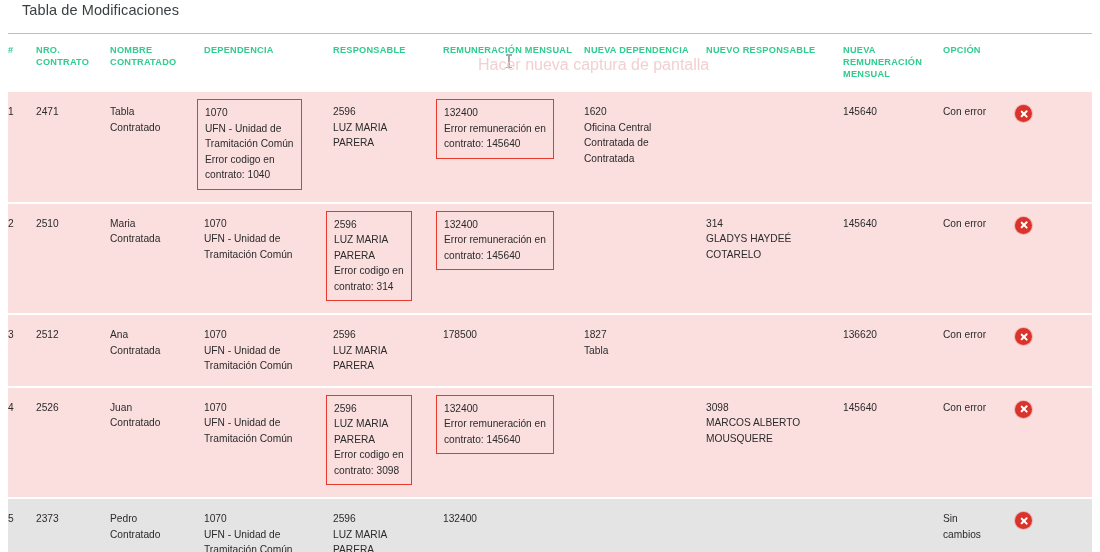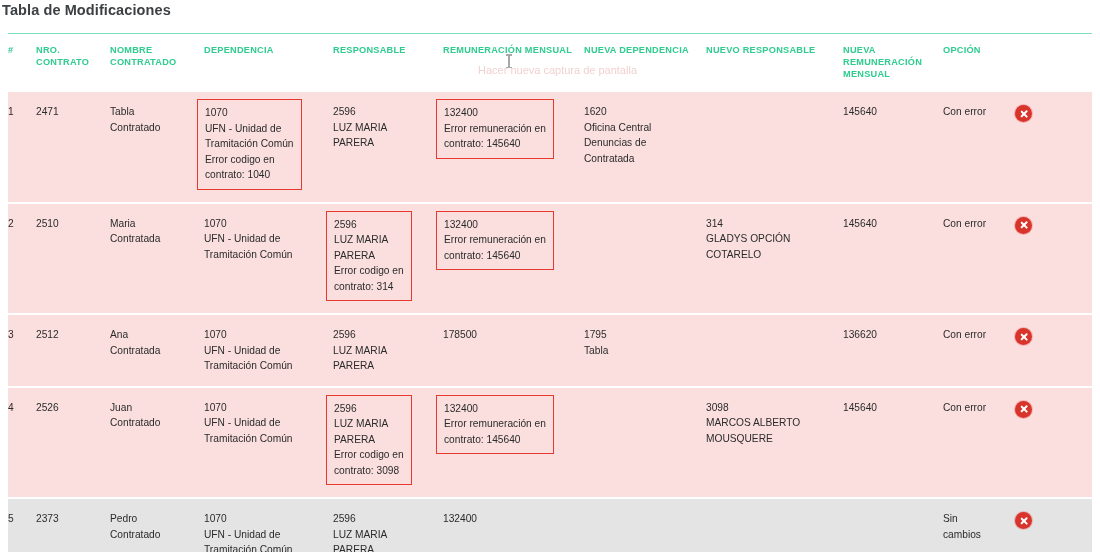--- a/index.html
+++ b/index.html
@@ -15,24 +15,24 @@
   .page {
     position: relative;
     width: 1100px;
     height: 552px;
     background: #ffffff;
   }
 
   
   .page-title {
     position: absolute;
-    left: 2px;
+    left: 22px;
     top: 2px;
     font-size: 14.5px;
-    font-weight: bold;
+    font-weight: normal;
     color: #3c4043;
     letter-spacing: 0.1px;
   }
 
   
   .table-wrap {
     position: absolute;
     left: 8px;
     top: 33px;
     width: 1084px;
@@ -119,22 +119,22 @@
     background: #ffffff;
     border-radius: 1px;
   }
   .del-btn::before { transform: translate(-50%,-50%) rotate(45deg); }
   .del-btn::after  { transform: translate(-50%,-50%) rotate(-45deg); }
 
   
   .shot-tip {
     position: absolute;
     left: 478px;
-    top: 64px;
-    font-size: 11px;
+    top: 56px;
+    font-size: 16px;
     color: #f0c8c8;
     opacity: 0.85;
     pointer-events: none;
     white-space: nowrap;
   }
   .text-caret {
     position: absolute;
     left: 508px;
     top: 54px;
     width: 1.5px;
@@ -222,21 +222,21 @@
             <span class="cell-lines hl">
               <span class="line">132400</span>
               <span class="line">Error remuneración en</span>
               <span class="line">contrato: 145640</span>
             </span>
           </td>
           <td>
             <span class="cell-lines">
               <span class="line">1620</span>
               <span class="line">Oficina Central</span>
-              <span class="line">Denuncias de</span>
+              <span class="line">Contratada de</span>
               <span class="line">Contratada</span>
             </span>
           </td>
           <td>
             <span class="cell-lines">
               
               
               
             </span>
           </td>
@@ -285,21 +285,21 @@
             </span>
           </td>
           <td>
             <span class="cell-lines">
               
             </span>
           </td>
           <td>
             <span class="cell-lines">
               <span class="line">314</span>
-              <span class="line">GLADYS OPCIÓN</span>
+              <span class="line">GLADYS HAYDEÉ</span>
               <span class="line">COTARELO</span>
             </span>
           </td>
           <td>145640</td>
           <td>
             <span class="cell-lines">
               <span class="line">Con error</span>
 
             </span>
           </td>
@@ -331,21 +331,21 @@
               <span class="line">PARERA</span>
             </span>
           </td>
           <td>
             <span class="cell-lines">
               <span class="line">178500</span>
             </span>
           </td>
           <td>
             <span class="cell-lines">
-              <span class="line">1795</span>
+              <span class="line">1827</span>
               <span class="line">Tabla</span>
             </span>
           </td>
           <td>
             <span class="cell-lines">
               
             </span>
           </td>
           <td>136620</td>
           <td>

